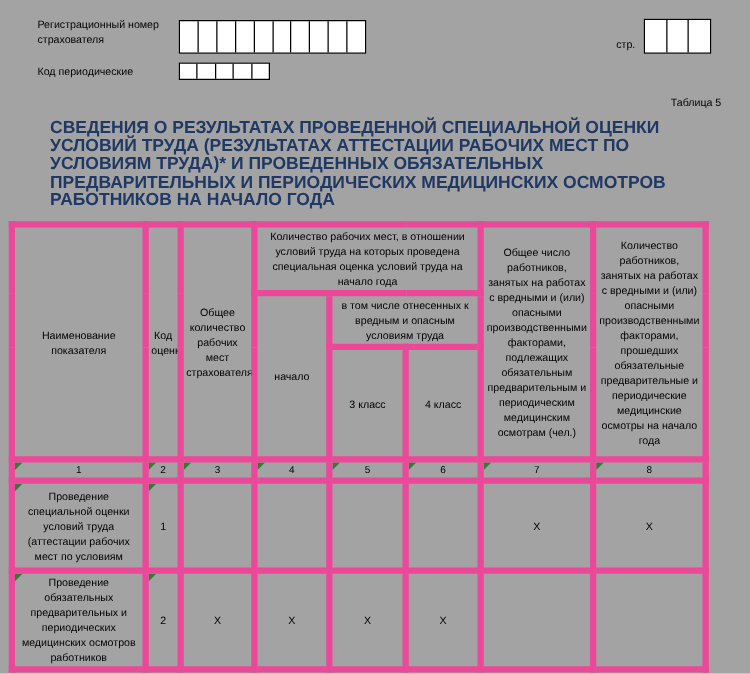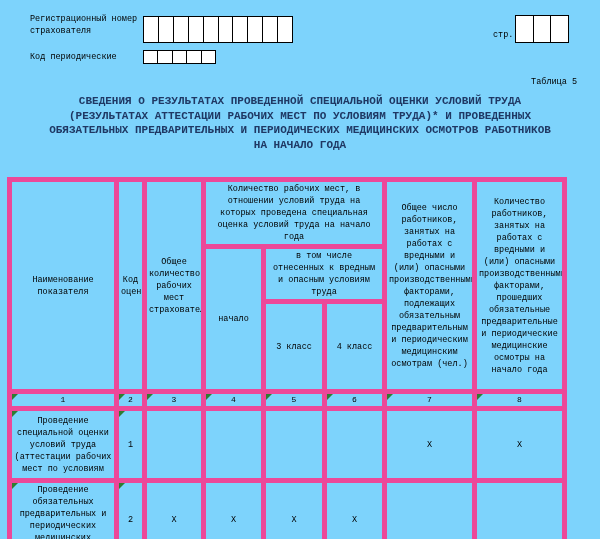--- a/index.html
+++ b/index.html
@@ -1,27 +1,27 @@
 <!DOCTYPE html>
 <html><head>
 <meta charset="utf-8">
 <style>
   html,body{margin:0;padding:0;background:#fff;}
   .page{
-    position:relative;width:600px;height:539px;background:#7dd3fc;
-    font-family:Liberation Mono, monospace;color:#000;overflow:hidden;
+    position:relative;width:600px;height:539px;background:#a3a3a3;
+    font-family:Liberation Sans, sans-serif;color:#000;overflow:hidden;
   }
   .lbl{position:absolute;font-size:8.5px;line-height:12px;}
   .boxgrid{position:absolute;display:flex;border:1px solid #000;box-sizing:border-box;background:#fff;}
   .boxgrid .cell{flex:1;}
   .boxgrid .cell + .cell{border-left:1px solid #000;}
   .caption{position:absolute;font-size:8.5px;}
   .title{
-    position:absolute;left:40px;top:94px;width:520px;text-align:center;
-    font-weight:bold;font-size:11px;line-height:14.5px;color:var(--title-color,#1f3864);
+    position:absolute;left:40px;top:94px;width:520px;text-align:left;
+    font-weight:bold;font-size:14px;line-height:14.5px;color:var(--title-color,#1f3864);
   }
   table.report{
     position:absolute;left:7px;top:177px;width:555px;
     border-collapse:collapse;table-layout:fixed;
   }
   table.report td{
     border:5px solid #ec4899;font-size:8.5px;line-height:12px;
     text-align:center;vertical-align:middle;padding:1px 2px;
     overflow:hidden;position:relative;box-sizing:border-box;
   }

